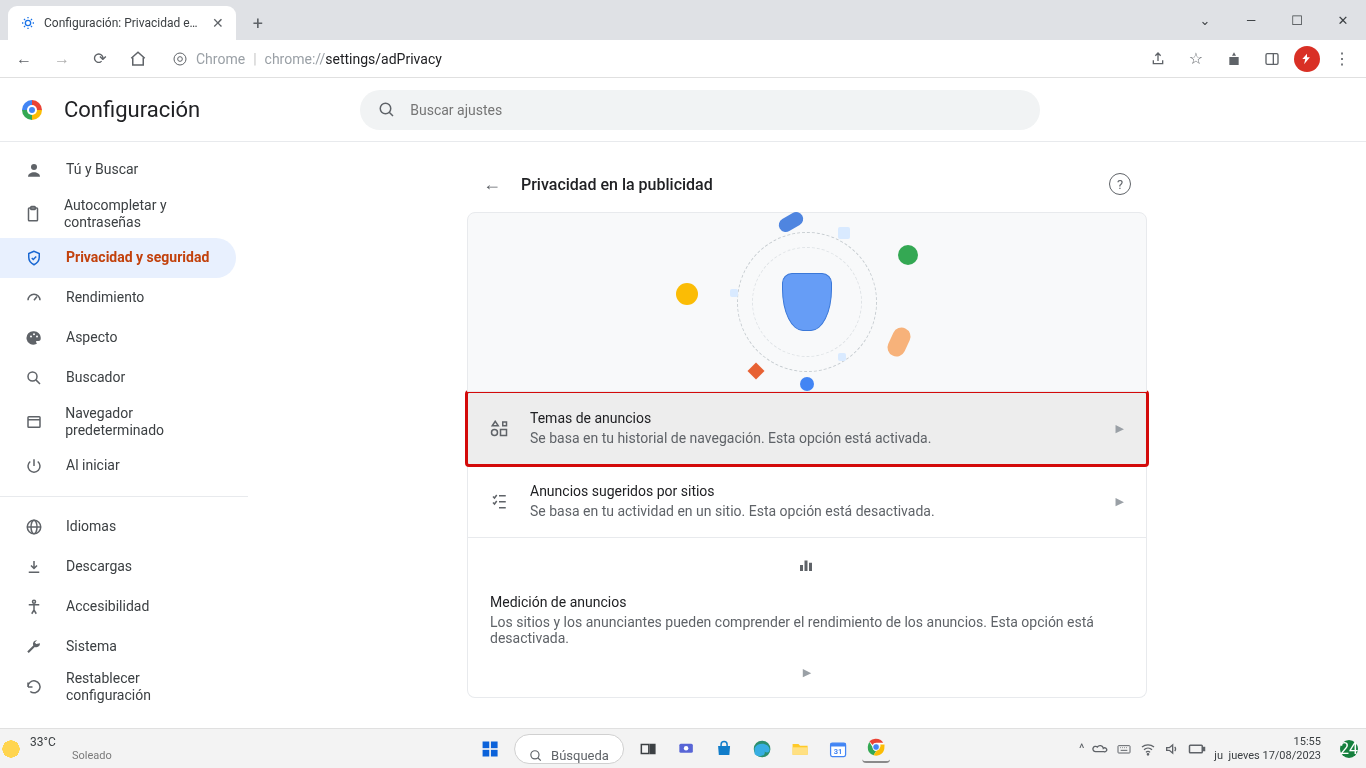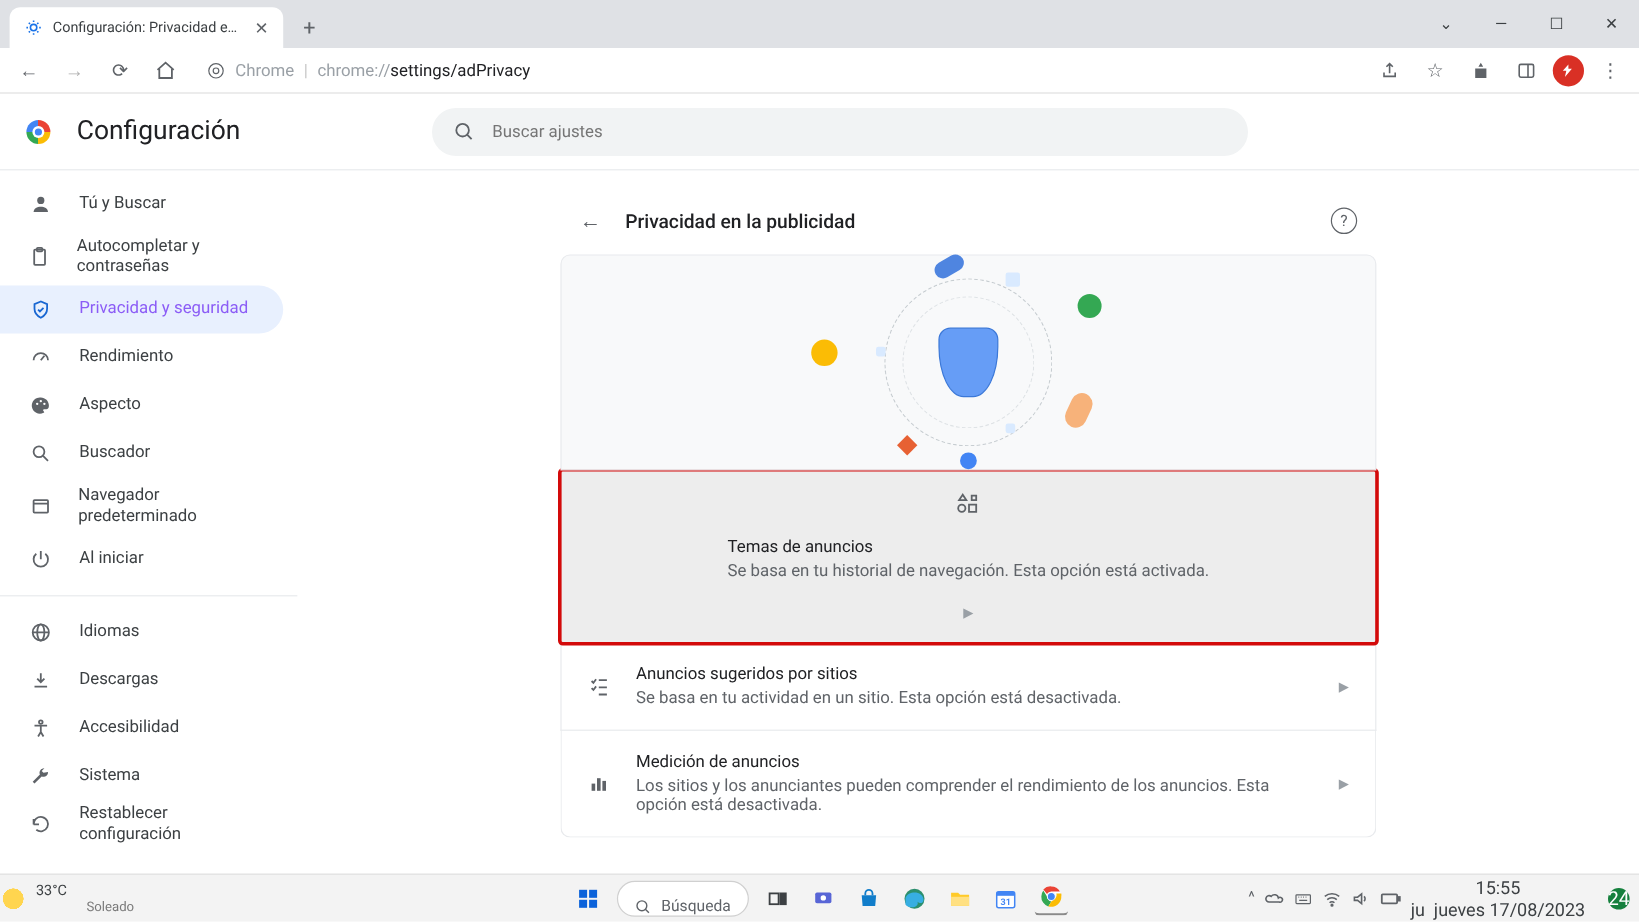--- a/index.html
+++ b/index.html
@@ -32,21 +32,21 @@
   .settingshdr .logo::before{ content:""; position:absolute; inset:7px; background:#4285f4; border-radius:50%; z-index:1; }
   .settingshdr h1{ font-size:22px; color:#202124; font-weight:400; }
   .searchwrap{ margin-left:160px; width:680px; height:40px; background:#f1f3f4; border-radius:22px; display:flex; align-items:center; padding:0 18px; gap:14px; color:#5f6368; }
   .searchwrap input{ border:none; background:transparent; outline:none; font-size:14px; flex:1; color:#5f6368; }
 
   
   .leftnav{ width:248px; overflow-y:auto; padding-top:8px; position:relative; }
   .leftnav::-webkit-scrollbar{width:12px;} .leftnav::-webkit-scrollbar-thumb{background:#bdc1c6;border-radius:6px;}
   .navitem{ display:flex; align-items:center; gap:22px; height:40px; padding:0 8px 0 24px; font-size:14px; color:#3c4043; border-radius:0 20px 20px 0; margin-right:12px; line-height:1.25; }
   .navitem.multi{ height:48px; }
-  .navitem.active{ background:#e8f0fe; color:#8b5cf6; }
+  .navitem.active{ background:#e8f0fe; color:#c2410c;font-weight:bold; }
   .navitem .ic{ width:20px; display:flex; align-items:center; justify-content:center; font-size:16px; }
   .navsep{ height:1px; background:#e8eaed; margin:10px 0; }
 
   
   .main{ flex:1; overflow-y:auto; display:flex; justify-content:center; padding-top:14px; }
   .card{ width:680px; }
   .cardhdr{ display:flex; align-items:center; height:56px; padding:0 16px; gap:20px; }
   .cardhdr .back{ font-size:18px; color:#5f6368; }
   .cardhdr .ttl{ font-size:16px; color:#202124; font-weight:500; flex:1; }
   .cardhdr .help{ width:22px; height:22px; border:1.5px solid #5f6368; border-radius:50%; display:flex; align-items:center; justify-content:center; font-size:13px; color:#5f6368; }
@@ -56,32 +56,32 @@
   .ring::after{ content:""; position:absolute; inset:14px; border:1px dashed #dfe3e6; border-radius:50%; }
   .shield{ position:absolute; width:50px; height:58px; background:#669df6; border-radius:10px 10px 42% 42% / 10px 10px 72% 72%; border:1.5px solid #3b78d8; left:50%; top:50%; transform:translate(-50%,-50%); }
   .dot{ position:absolute; border-radius:50%; }
 
   .row{ display:flex; align-items:center; gap:20px; padding:18px 22px; border:1px solid #e8eaed; border-top:none; }
   .row .ric{ width:20px; color:#5f6368; font-size:14px; }
   .row .txt{ flex:1; }
   .row .ttl2{ font-size:14px; color:#202124; }
   .row .sub{ font-size:14px; color:#5f6368; margin-top:4px; }
   .row .chev{ color:#9aa0a6; font-size:11px; }
-  .row.highlight{ outline:3px solid #d30a0a; outline-offset:-1px; background:#ededed; border-radius:2px;flex-direction:column; }
+  .row.highlight{ outline:3px solid #d30a0a; outline-offset:-1px; background:#ededed; border-radius:2px; }
 
   
   .taskbar{ position:absolute; bottom:0; left:0; right:0; height:40px; background:#f3f3f3; border-top:1px solid #e0e0e0; display:flex; align-items:center; font-size:12px; color:#3c4043; }
   .taskbar .weather{ display:flex; align-items:center; gap:8px; }
   .taskbar .weather .sun{ width:22px; height:22px; border-radius:50%; background:radial-gradient(circle,#ffd54f 55%,transparent 56%); }
   .taskbar .center{ position:absolute; left:50%; transform:translateX(-50%); display:flex; align-items:center; gap:10px; }
   .taskbar .center .item{ width:28px; height:28px; border-radius:4px; display:flex; align-items:center; justify-content:center; font-size:16px; }
   .taskbar .search{ display:flex; align-items:flex-end; gap:8px; padding:0 14px; height:30px; border:1px solid #d0d0d0; border-radius:16px; background:#fff; font-size:13px; color:#5f6368; }
   .taskbar .tray{ margin-left:auto; display:flex; align-items:center; gap:8px; padding-right:8px; }
   .tray .tic{ font-size:13px; color:#5f6368; }
-  .tray .clock{ text-align:center; font-size:15px; line-height:1.2; }
+  .tray .clock{ text-align:right; font-size:11px; line-height:1.2; }
   .tray .badge{ width:18px; height:18px; border-radius:50%; background:#15803d; color:#fff; font-size:16px; display:flex; align-items:center; justify-content:center;margin-left:11px; }
 
   svg{ display:block; }
 </style>
 </head>
 <body>
 
 <div class="titlebar">
   <div class="tab">
     <svg viewBox="0 0 24 24">
@@ -321,21 +321,21 @@
               <path d="M4 6l2 2 3-4M4 14l2 2 3-4M12 5h9M12 13h9M12 21h9"></path>
             </svg>
           </span>
         <div class="txt">
           <div class="ttl2">Anuncios sugeridos por sitios</div>
           <div class="sub">Se basa en tu actividad en un sitio. Esta opción está desactivada.</div>
         </div>
         <span class="chev">▶</span>
       </div>
 
-      <div class="row" style="border-radius:0 0 8px 8px;">
+      <div class="row" style="border-radius:0 0 8px 8px;flex-direction:column;">
         <span class="ric">
             <svg width="18" height="18" viewBox="0 0 24 24" fill="#5f6368">
               <rect x="4" y="12" width="4" height="8"></rect>
               <rect x="10" y="6" width="4" height="14"></rect>
               <rect x="16" y="9" width="4" height="11"></rect>
             </svg>
           </span>
         <div class="txt">
           <div class="ttl2">Medición de anuncios</div>
           <div class="sub">Los sitios y los anunciantes pueden comprender el rendimiento de los anuncios. Esta opción está desactivada.</div>

